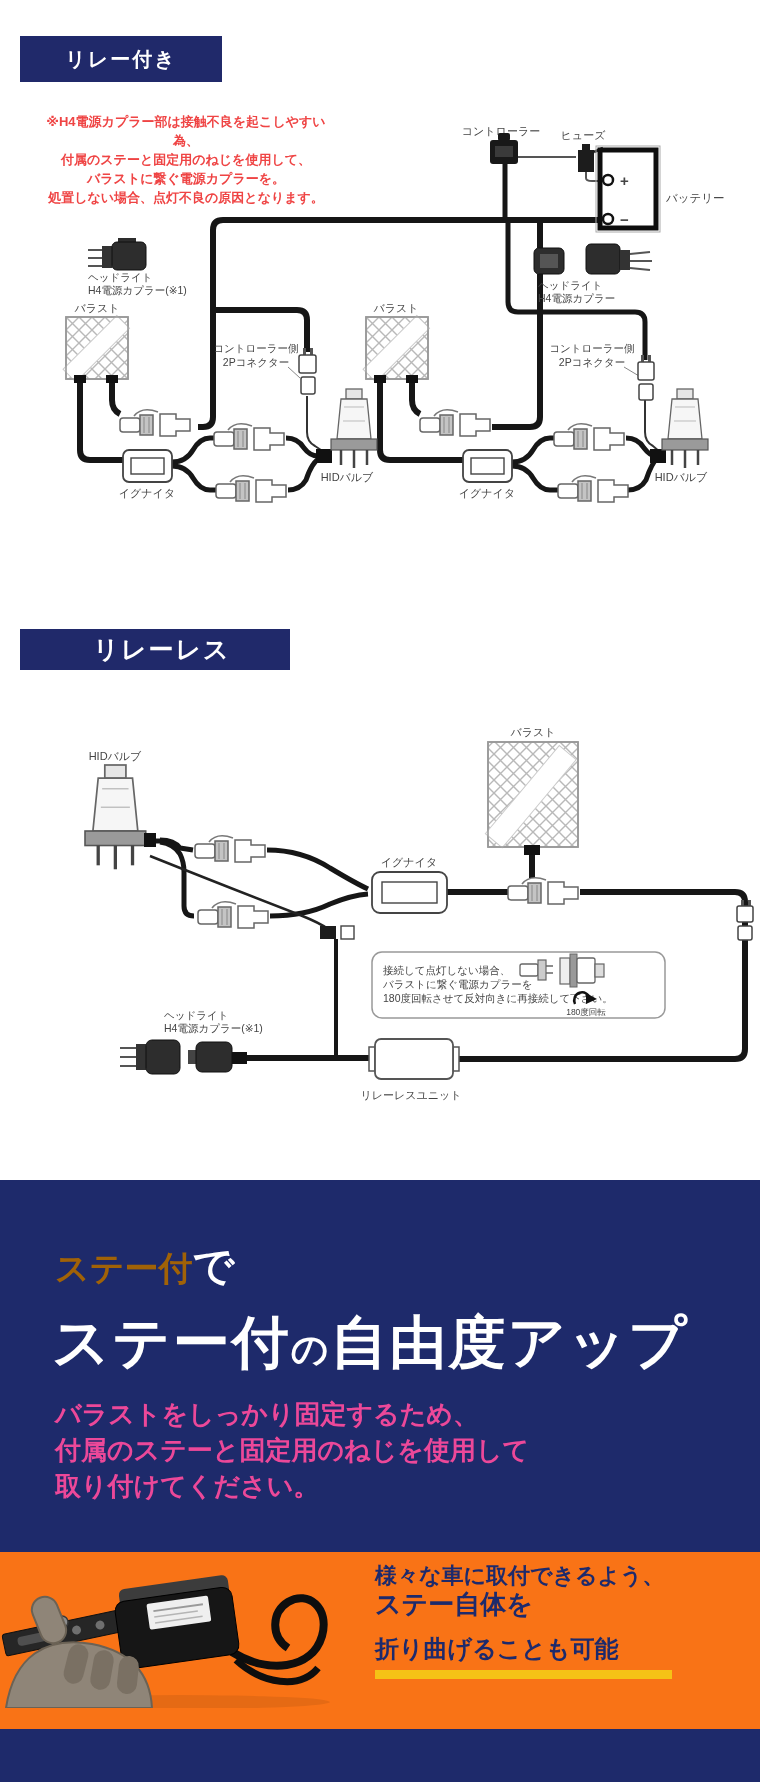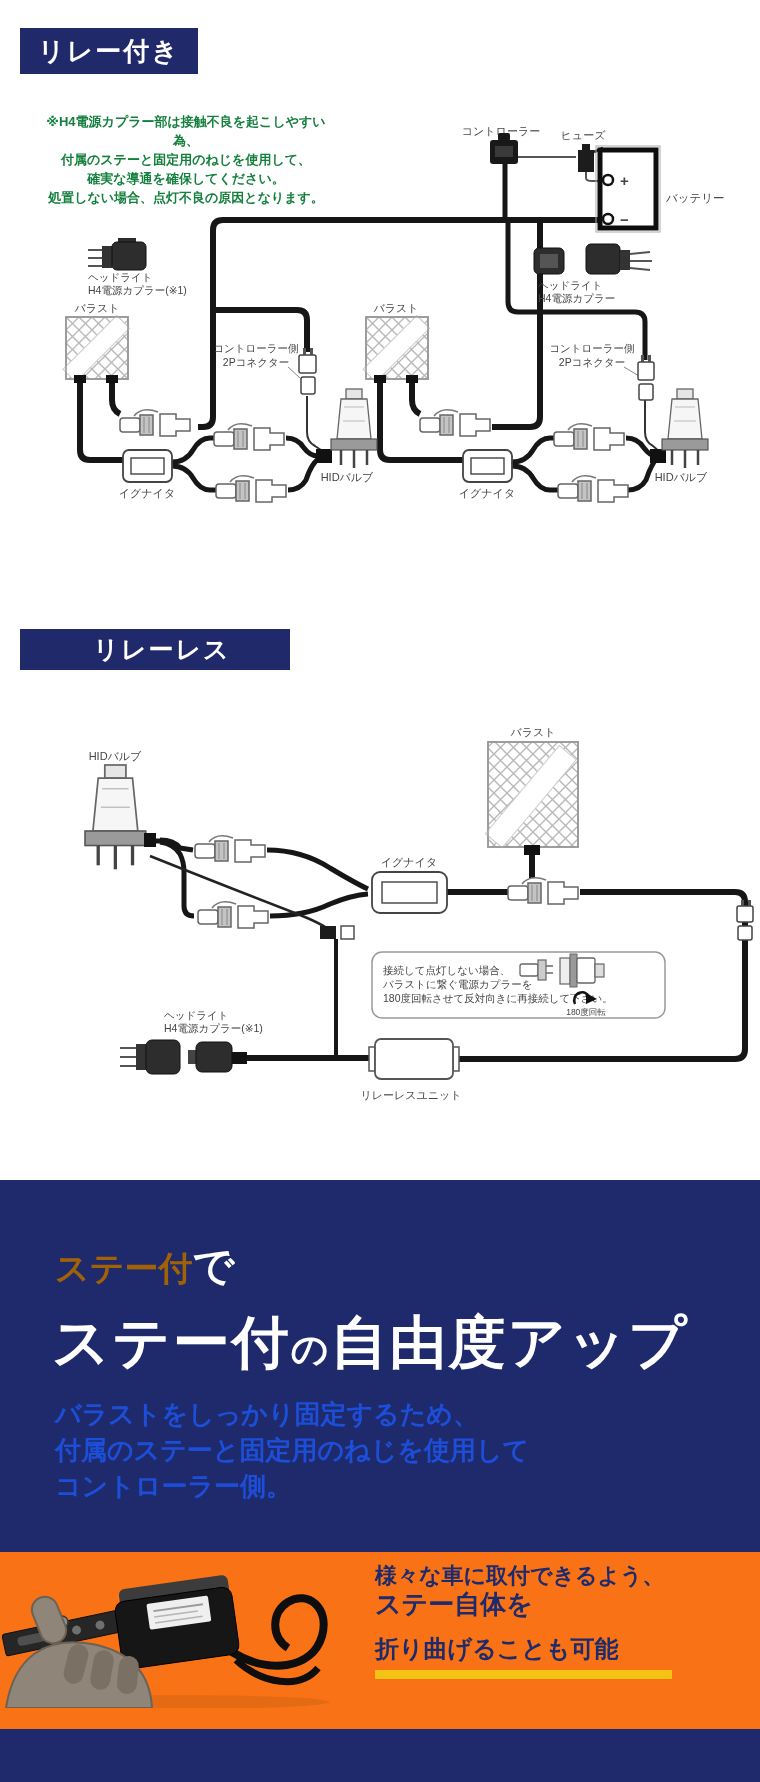--- a/index.html
+++ b/index.html
@@ -1,53 +1,53 @@
 <!DOCTYPE html>
 <html><head>
 <meta charset="utf-8">
 <style>
   html,body{margin:0;padding:0;background:#fff;}
   #page{position:relative;width:760px;height:1782px;background:#fff;overflow:hidden;
         font-family:"Liberation Sans","DejaVu Sans",sans-serif;}
   .badge{position:absolute;left:20px;background:#20296a;color:#fff;font-weight:bold;
          display:flex;align-items:center;justify-content:center;letter-spacing:2px;}
-  .badge1{top:28px;width:178px;height:46px;font-size:26px;}
+  .badge1{top:36px;width:202px;height:46px;font-size:20px;}
   .badge2{top:629px;width:256px;height:41px;font-size:25px;padding-left:14px;}
   .warning{position:absolute;left:38px;top:112px;width:296px;text-align:center;
-           font-size:13px;font-weight:bold;color:#15803d;line-height:19px;}
+           font-size:13px;font-weight:bold;color:#ef4444;line-height:19px;}
   .warning span{display:block;}
   svg text{font-family:"Liberation Sans","DejaVu Sans",sans-serif;fill:#444;}
   .diag{position:absolute;left:0;}
   .stay{position:absolute;left:0;top:1180px;width:760px;height:602px;background:#1e2a6b;}
   .h1line{position:absolute;left:55px;top:1246px;font-weight:bold;line-height:1;}
   .h1line .accent{color:#a16207;font-size:34px;margin-top:32px;}
   .h1line .suffix{color:#ffffff;font-size:41px;}
   .h2line{position:absolute;left:52px;top:1314px;font-weight:bold;color:#fff;font-size:57px;
           letter-spacing:2px;line-height:1;white-space:nowrap;}
   .h2line .small{font-size:37px;}
-  .stay-body{position:absolute;left:55px;top:1396px;color:#1d4ed8;font-size:26px;font-weight:600;line-height:36px;}
+  .stay-body{position:absolute;left:55px;top:1396px;color:#ec4899;font-size:26px;font-weight:600;line-height:36px;}
   .stay-body span{display:block;}
   .photo-band{position:absolute;left:0;top:1552px;width:760px;height:177px;background:#f97316;}
   .cap{position:absolute;left:375px;color:#1d2a6c;font-weight:bold;white-space:nowrap;line-height:1;}
   .cap1{top:13px;font-size:22px;}
   .cap2{top:39px;font-size:26px;}
   .cap3{top:85px;font-size:24px;}
   .cap-underline{position:absolute;left:375px;top:118px;width:297px;height:9px;background:#f5c216;}
 </style>
 </head>
 <body>
 
 <div id="page">
 
   <div class="badge badge1">リレー付き</div>
 
   <div class="warning">
     <span>※H4電源カプラー部は接触不良を起こしやすい為、</span>
     <span>付属のステーと固定用のねじを使用して、</span>
-    <span>確実な導通を確保してください。</span>
+    <span>バラストに繋ぐ電源カプラーを。</span>
     <span>処置しない場合、点灯不良の原因となります。</span>
   </div>
 
   <svg class="diag" style="top:0" width="760" height="520" viewBox="0 0 760 520">
     <defs>
       <pattern id="p1-hatch" width="13" height="13" patternUnits="userSpaceOnUse">
         <rect width="13" height="13" fill="#fff"></rect>
         <path d="M0 0 L13 13 M13 0 L0 13" stroke="#b9b9b9" stroke-width="1.4" fill="none"></path>
       </pattern>
       <g id="p1-cpair">
@@ -327,21 +327,21 @@
 
   <div class="h1line">
     <span class="accent">ステー付</span><span class="suffix">で</span>
   </div>
   <div class="h2line">
     <span>ステー付</span><span class="small">の</span><span>自由度アップ</span>
   </div>
   <div class="stay-body">
     <span>バラストをしっかり固定するため、</span>
     <span>付属のステーと固定用のねじを使用して</span>
-    <span>コントローラー側。</span>
+    <span>取り付けてください。</span>
   </div>
 
   <div class="photo-band">
     <svg width="370" height="156" viewBox="0 0 370 156">
       <ellipse cx="180" cy="150" rx="150" ry="7" fill="rgba(0,0,0,0.08)"></ellipse>
 
       <g fill="none" stroke="#0e0e0e">
         <path d="M232 100 C 268 122 312 118 322 84 C 330 56 308 38 288 50 C 272 60 270 84 288 96" stroke-width="8"></path>
         <path d="M236 108 C 262 132 300 138 318 116" stroke-width="7"></path>
       </g>

